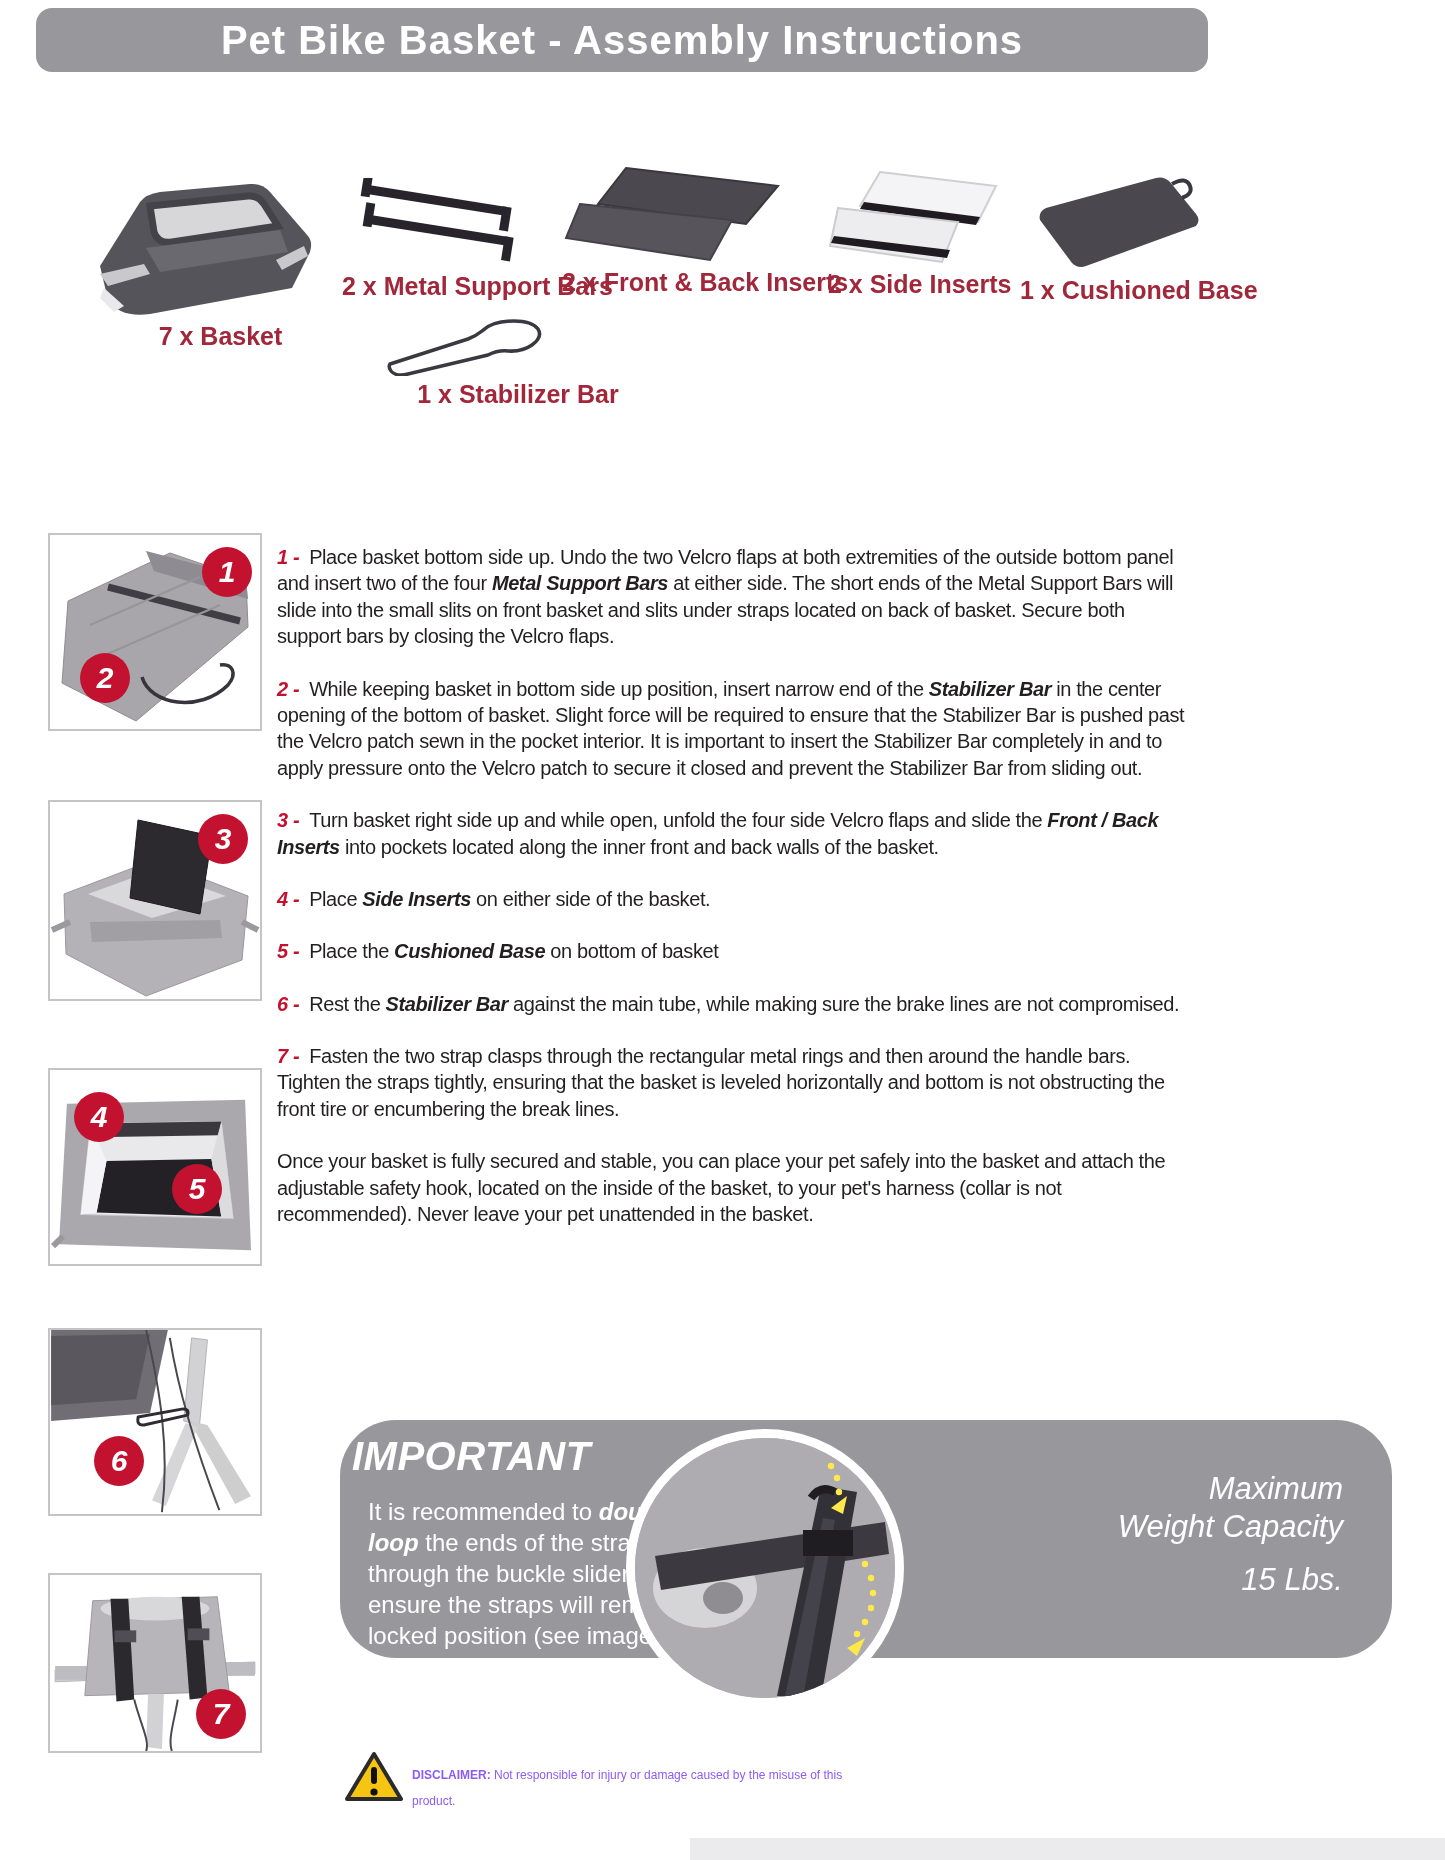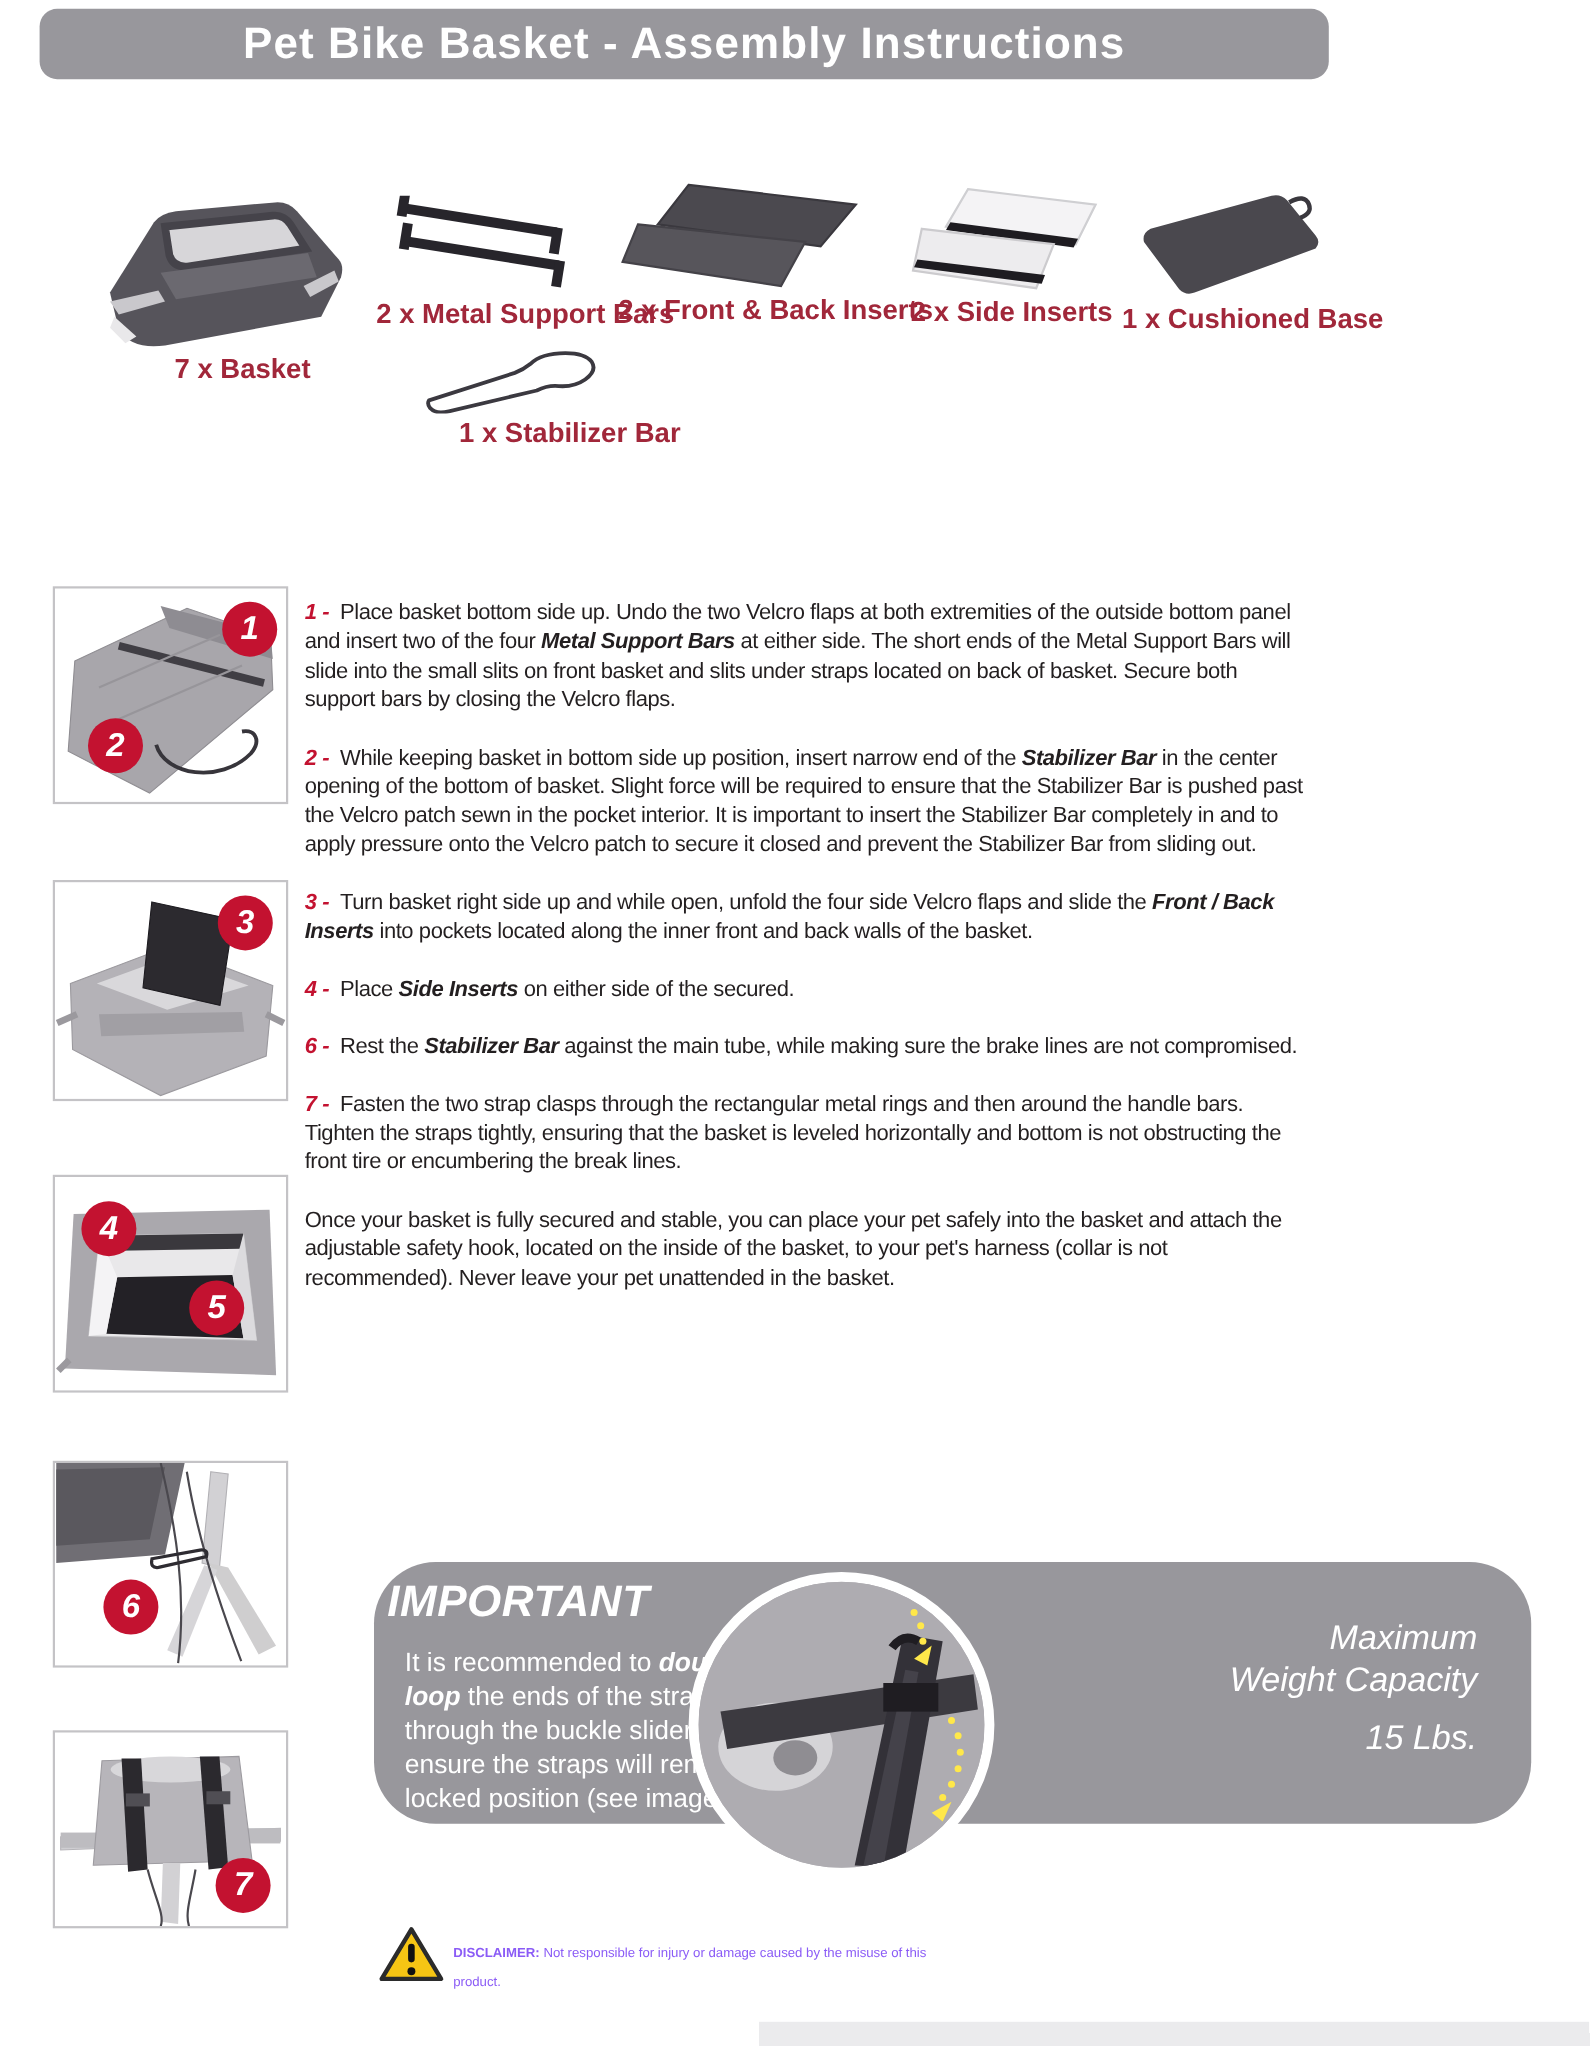--- a/index.html
+++ b/index.html
@@ -213,21 +213,22 @@
       <path d="M128,126 C124,150 118,166 122,178" stroke="#4a484e" stroke-width="2" fill="none"></path>
     </svg>
   <div class="badge b7">7</div>
     </div>
 
   <section class="steps-col">
     <div>
         <p class="step"><span class="stepnum">1 -</span><span>Place basket bottom side up. Undo the two Velcro flaps at both extremities of the outside bottom panel and insert two of the four </span><span class="key">Metal Support Bars</span><span> at either side. The short ends of the Metal Support Bars will slide into the small slits on front basket and slits under straps located on back of basket. Secure both support bars by closing the Velcro flaps.</span></p>
         <p class="step"><span class="stepnum">2 -</span><span>While keeping basket in bottom side up position, insert narrow end of the </span><span class="key">Stabilizer Bar</span><span> in the center opening of the bottom of basket. Slight force will be required to ensure that the Stabilizer Bar is pushed past the Velcro patch sewn in the pocket interior. It is important to insert the Stabilizer Bar completely in and to apply pressure onto the Velcro patch to secure it closed and prevent the Stabilizer Bar from sliding out.</span></p>
         <p class="step"><span class="stepnum">3 -</span><span>Turn basket right side up and while open, unfold the four side Velcro flaps and slide the </span><span class="key">Front / Back Inserts</span><span> into pockets located along the inner front and back walls of the basket.</span></p>
-        <p class="step"><span class="stepnum">4 -</span><span>Place </span><span class="key">Side Inserts</span><span> on either side of the secured.</span></p>
+        <p class="step"><span class="stepnum">4 -</span><span>Place </span><span class="key">Side Inserts</span><span> on either side of the basket.</span></p>
+        <p class="step"><span class="stepnum">5 -</span><span>Place the </span><span class="key">Cushioned Base</span><span> on bottom of basket</span></p>
         <p class="step"><span class="stepnum">6 -</span><span>Rest the </span><span class="key">Stabilizer Bar</span><span> against the main tube, while making sure the brake lines are not compromised.</span></p>
         <p class="step"><span class="stepnum">7 -</span><span>Fasten the two strap clasps through the rectangular metal rings and then around the handle bars. Tighten the straps tightly, ensuring that the basket is leveled horizontally and bottom is not obstructing the front tire or encumbering the break lines.</span></p>
       </div>
     <p class="closing">Once your basket is fully secured and stable, you can place your pet safely into the basket and attach the adjustable safety hook, located on the inside of the basket, to your pet's harness (collar is not recommended).  Never leave your pet unattended in the basket.</p>
   </section>
 
   <div class="important-box"></div>
   <div class="important-heading">IMPORTANT</div>
   <div class="important-body"><span>It is recommended to </span><span class="key">double loop</span><span> the ends of the straps back through the buckle sliders to ensure the straps will remain in locked position (see image).</span></div>
   <div class="weight-block">

